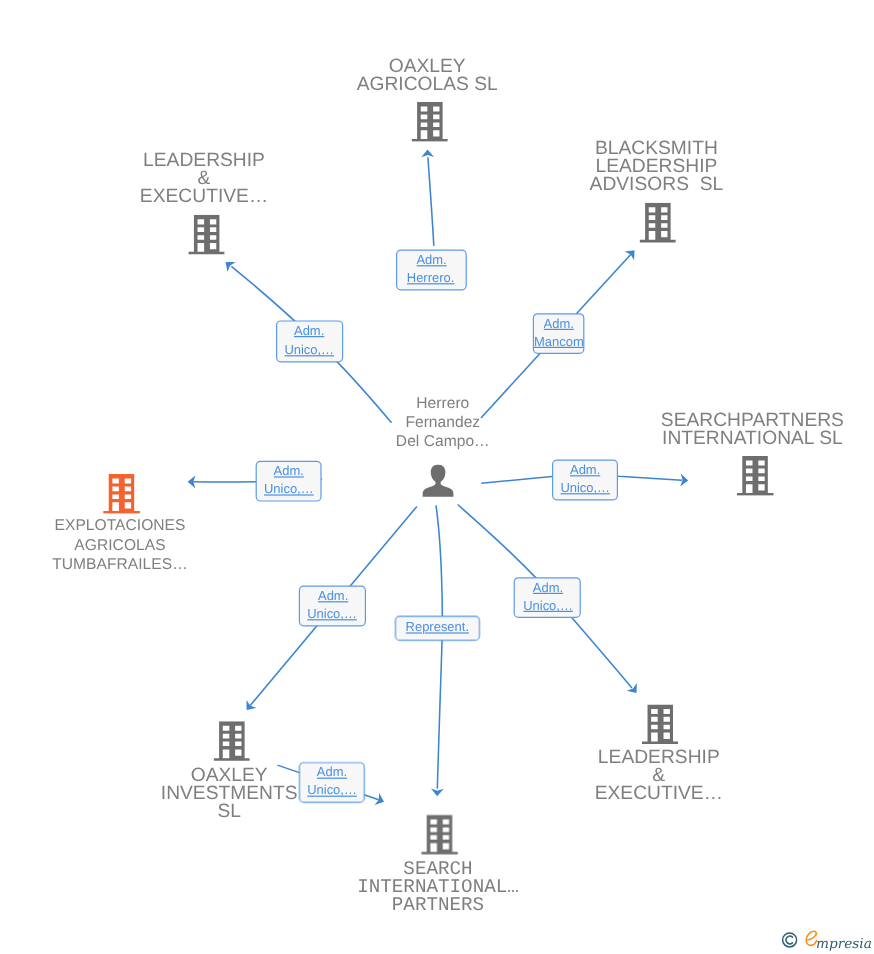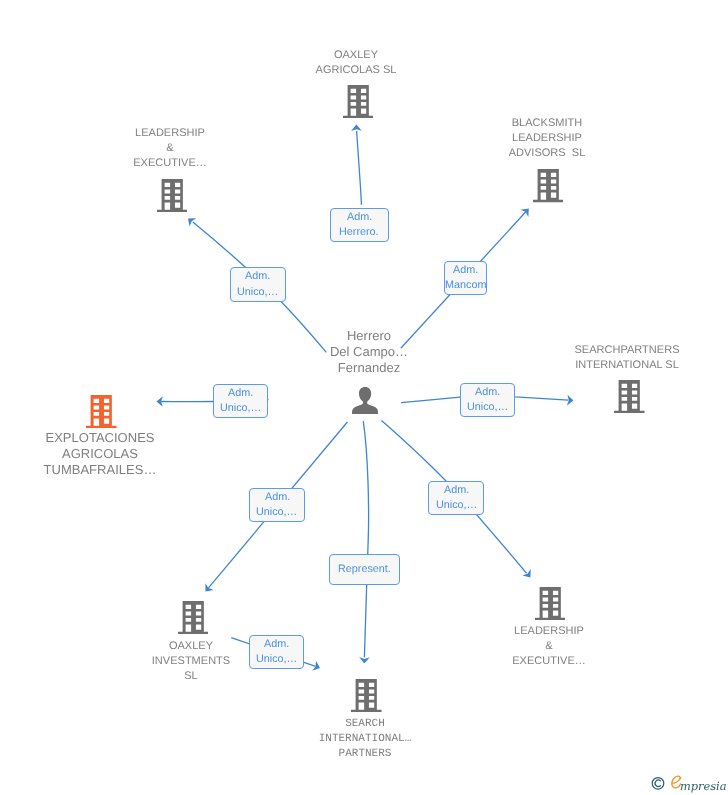--- a/index.html
+++ b/index.html
@@ -2,28 +2,28 @@
 <html><head>
 <meta charset="utf-8">
 <title>Company relationship network</title>
 <style>
   html,body{margin:0;padding:0;background:#ffffff;}
   body{width:728px;height:795px;position:relative;overflow:hidden;
        font-family:"Liberation Sans",sans-serif;-webkit-font-smoothing:antialiased;text-rendering:geometricPrecision;}
   #stage{position:absolute;left:0;top:0;width:728px;height:795px;}
   svg#edges{position:absolute;left:0;top:0;width:728px;height:795px;overflow:visible;}
   .node{position:absolute;}
-  .node-label{position:absolute;text-align:center;color:#7f7f7f;font-size:11px;will-change:transform;
+  .node-label{position:absolute;text-align:center;color:#7f7f7f;font-size:16px;will-change:transform;
               line-height:15.1px;white-space:pre;letter-spacing:0.02px;}
   .node-label.big{font-size:13px;line-height:15.8px;}
   .icon{position:absolute;}
   .elabel{position:absolute;box-sizing:border-box;border:1.2px solid #5b9bea;border-radius:4px;
           background:#f7f7f7;color:#4a90e2;font-size:10.8px;text-align:center;
           display:flex;flex-direction:column;justify-content:center;align-items:center;}
-  .elabel .ln{line-height:15.1px;white-space:nowrap;will-change:transform;}
+  .elabel .ln{line-height:15.1px;white-space:nowrap;will-change:transform;text-decoration:underline;}
   .elabel.single .ln{line-height:15.1px;}
   #watermark{position:absolute;left:651px;top:774px;}
 </style>
 </head>
 <body>
 
 <div id="stage">
     <svg id="edges" viewBox="0 0 728 795" xmlns="http://www.w3.org/2000/svg">
       <g fill="none" stroke="#3d85d2" stroke-width="1.3" stroke-linecap="butt">
         <path d="M 361.5 204.9 C 360.6 186.0 357.6 146.0 356.6 131.0"></path>
@@ -75,21 +75,21 @@
     <div class="node" style="left:0;top:0;">
       <div class="icon" style="left:614.22px;top:380.30px;width:30px;height:33px;"><svg class="icon-svg" width="30.56" height="33.14" viewBox="0 0 30.56 33.14" xmlns="http://www.w3.org/2000/svg">
           <path fill="#6e6e6e" fill-rule="evenodd" d="M4.60 0 H25.86 V30.86 H4.60 Z M0 30.86 H30.56 V33.14 H0 Z M7.62 3.81 H13.10 V8.01 H7.62 Z M17.95 3.81 H23.24 V8.01 H17.95 Z M7.62 10.38 H13.10 V14.44 H7.62 Z M17.95 10.38 H23.24 V14.44 H17.95 Z M7.62 17.01 H13.10 V20.77 H7.62 Z M17.95 17.01 H23.24 V20.77 H17.95 Z M7.62 23.49 H13.10 V30.86 H7.62 Z M17.95 23.49 H23.24 V28.78 H17.95 Z"></path>
         </svg></div>
       <div class="node-label" style="left:427.10px;top:342.69px;width:400.00px;"><div class="ln">SEARCHPARTNERS</div><div class="ln">INTERNATIONAL SL</div></div>
     </div>
     <div class="node" style="left:0;top:0;">
       <div class="icon" style="left:352.23px;top:386.50px;width:26px;height:27px;"><svg class="icon-svg" width="26.15" height="27.23" viewBox="0 0 26.15 27.23" xmlns="http://www.w3.org/2000/svg">
           <path fill="#6e6e6e" d="M13.07 0 C9.45 0 6.95 2.55 6.95 6.45 C6.95 9.70 8.45 12.70 10.35 14.05 C10.92 14.50 11.17 15.25 10.99 15.95 C10.74 16.85 9.86 17.52 8.62 17.92 C5.35 18.95 2.75 19.95 1.55 21.15 C0.55 22.15 0.14 23.35 0.05 24.75 L0 27.23 L26.15 27.23 L26.10 24.75 C26.01 23.35 25.60 22.15 24.60 21.15 C23.40 19.95 20.80 18.95 17.53 17.92 C16.29 17.52 15.41 16.85 15.16 15.95 C14.98 15.25 15.23 14.50 15.80 14.05 C17.70 12.70 19.20 9.70 19.20 6.45 C19.20 2.55 16.70 0 13.07 0 Z"></path>
         </svg></div>
-      <div class="node-label big" style="left:169px;top:328.37px;width:400.00px;"><div class="ln">Herrero</div><div class="ln">Del Campo…</div><div class="ln">Fernandez</div></div>
+      <div class="node-label big" style="left:169px;top:328.37px;width:400.00px;"><div class="ln">Herrero</div><div class="ln">Fernandez</div><div class="ln">Del Campo…</div></div>
     </div>
     <div class="node" style="left:0;top:0;">
       <div class="icon" style="left:177.62px;top:601.20px;width:30px;height:33px;"><svg class="icon-svg" width="30.56" height="33.14" viewBox="0 0 30.56 33.14" xmlns="http://www.w3.org/2000/svg">
           <path fill="#6e6e6e" fill-rule="evenodd" d="M4.60 0 H25.86 V30.86 H4.60 Z M0 30.86 H30.56 V33.14 H0 Z M7.62 3.81 H13.10 V8.01 H7.62 Z M17.95 3.81 H23.24 V8.01 H17.95 Z M7.62 10.38 H13.10 V14.44 H7.62 Z M17.95 10.38 H23.24 V14.44 H17.95 Z M7.62 17.01 H13.10 V20.77 H7.62 Z M17.95 17.01 H23.24 V20.77 H17.95 Z M7.62 23.49 H13.10 V30.86 H7.62 Z M17.95 23.49 H23.24 V28.78 H17.95 Z"></path>
         </svg></div>
       <div class="node-label" style="left:-9.10px;top:639.19px;width:400.00px;"><div class="ln">OAXLEY</div><div class="ln">INVESTMENTS</div><div class="ln">SL</div></div>
     </div>
     <div class="node" style="left:0;top:0;">
       <div class="icon" style="left:351.32px;top:678.80px;width:30px;height:33px;"><svg class="icon-svg" width="30.56" height="33.14" viewBox="0 0 30.56 33.14" xmlns="http://www.w3.org/2000/svg">
           <path fill="#6e6e6e" fill-rule="evenodd" d="M4.60 0 H25.86 V30.86 H4.60 Z M0 30.86 H30.56 V33.14 H0 Z M7.62 3.81 H13.10 V8.01 H7.62 Z M17.95 3.81 H23.24 V8.01 H17.95 Z M7.62 10.38 H13.10 V14.44 H7.62 Z M17.95 10.38 H23.24 V14.44 H17.95 Z M7.62 17.01 H13.10 V20.77 H7.62 Z M17.95 17.01 H23.24 V20.77 H17.95 Z M7.62 23.49 H13.10 V30.86 H7.62 Z M17.95 23.49 H23.24 V28.78 H17.95 Z"></path>
@@ -123,21 +123,21 @@
       <div class="ln">Unico,…</div>
     </div>
     <div class="elabel" style="left:249.30px;top:488.00px;width:55.70px;height:34.00px;">
       <div class="ln">Adm.</div>
       <div class="ln">Unico,…</div>
     </div>
     <div class="elabel" style="left:428.40px;top:481.10px;width:55.70px;height:34.20px;">
       <div class="ln">Adm.</div>
       <div class="ln">Unico,…</div>
     </div>
-    <div class="elabel single" style="left:329.30px;top:554px;width:70.50px;height:31px;">
+    <div class="elabel single" style="left:329.30px;top:513px;width:70.50px;height:21px;">
       <div class="ln">Represent.</div>
     </div>
     <div class="elabel" style="left:248.60px;top:634.90px;width:55.50px;height:34.10px;">
       <div class="ln">Adm.</div>
       <div class="ln">Unico,…</div>
     </div>
     <div id="watermark"><svg width="78" height="22" viewBox="0 0 78 22" xmlns="http://www.w3.org/2000/svg">
         <g>
           <circle cx="7.0" cy="9.3" r="5.8" fill="none" stroke="#2d6070" stroke-width="1.25"></circle>
           <path d="M9.4 6.9 A3.2 3.2 0 1 0 9.4 11.7" fill="none" stroke="#2d6070" stroke-width="1.25" stroke-linecap="round"></path>

